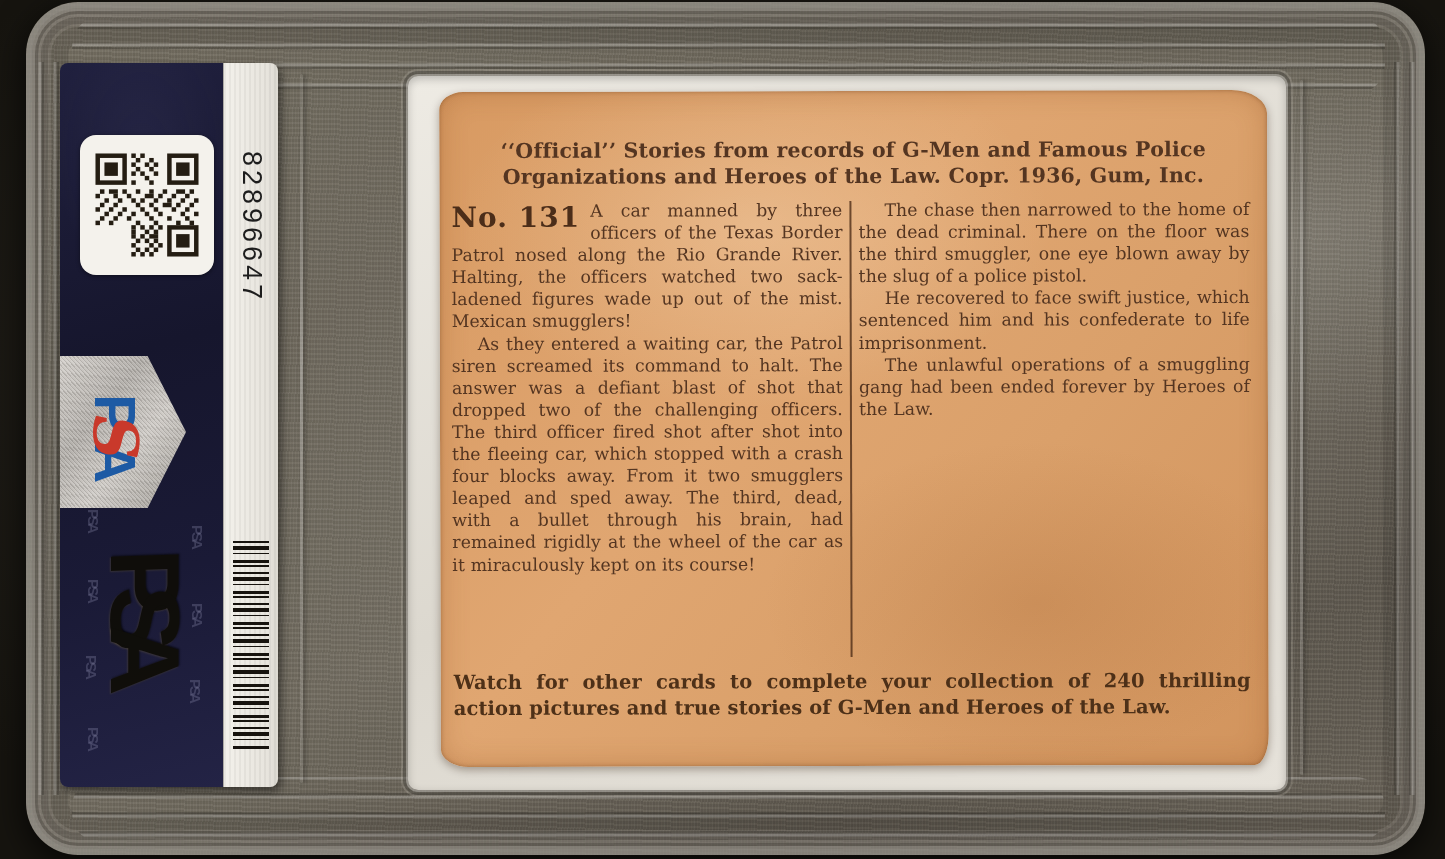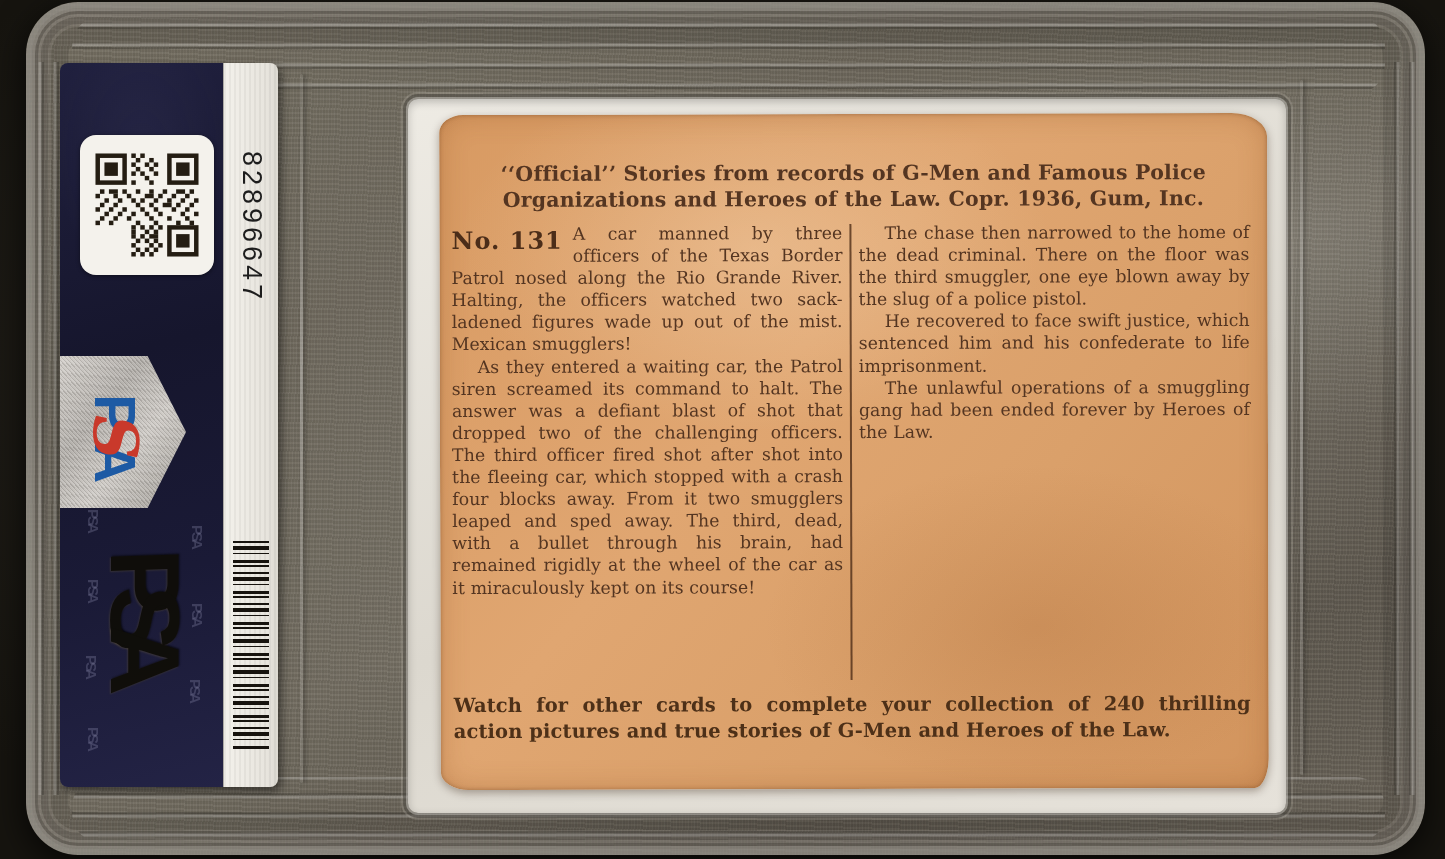--- a/index.html
+++ b/index.html
@@ -117,42 +117,41 @@
 
   
   .holder{
     position:absolute;left:408px;top:76px;width:878px;height:714px;border-radius:10px;
     background:linear-gradient(160deg,#eeebe4,#dcd8cf 55%,#e6e2da);
     box-shadow:
       0 0 0 2px rgba(252,250,244,0.35),
       0 0 0 5px rgba(38,35,29,0.38),
       0 0 0 7px rgba(222,217,207,0.18),
       inset 0 3px 9px rgba(0,0,0,0.22);
-    margin-top: 23px;
   }
   .card{
     position:absolute;left:32px;top:15px;right:18px;bottom:24px;
     border-radius:24px 36px 14px 28px / 18px 24px 32px 18px;
     transform:rotate(-0.15deg);
     background:
       radial-gradient(60% 45% at 38% 20%, rgba(255,232,202,0.30), rgba(0,0,0,0) 60%),
       radial-gradient(55% 40% at 72% 76%, rgba(150,85,35,0.20), rgba(0,0,0,0) 60%),
       radial-gradient(130% 130% at 50% 50%, rgba(0,0,0,0) 52%, rgba(138,74,28,0.32) 100%),
       linear-gradient(130deg,#d89a62,#e0a671 40%,#daa06a 65%,#d2945d);
     box-shadow:0 3px 9px rgba(40,20,5,0.35), inset 0 0 28px rgba(140,75,30,0.30), inset 0 0 4px rgba(90,50,20,0.45);
     color:#543521;display:flex;flex-direction:column;
   }
   .card-header{margin-top:46px;text-align:center;font-weight:bold;font-size:20.5px;line-height:26px;letter-spacing:0.2px;}
   .card-body{display:flex;margin:10px 18px 0 12px;flex:0 0 464px;}
   .col{flex:1 1 0;text-align:justify;font-size:17.3px;line-height:22.1px;letter-spacing:0.1px;}
   .col p{margin:0;}
   .col p.ind{text-indent:26px;}
   .divider{width:2px;background:rgba(80,48,26,0.82);margin:2px 7px 6px 7px;}
   .card-no{
-    float:left;font-weight:bold;font-size:24px;line-height:40px;letter-spacing:1px;
+    float:left;font-weight:bold;font-size:28px;line-height:40px;letter-spacing:1px;
     margin:-2px 10px 0 0;color:#4b2d19;
   }
   .card-footer{
     margin:6px 18px 0 13px;text-align:justify;font-weight:bold;
     font-size:19.5px;line-height:25.5px;color:#4d3018;letter-spacing:0.1px;
   }
 </style>
 </head>
 <body>
 

